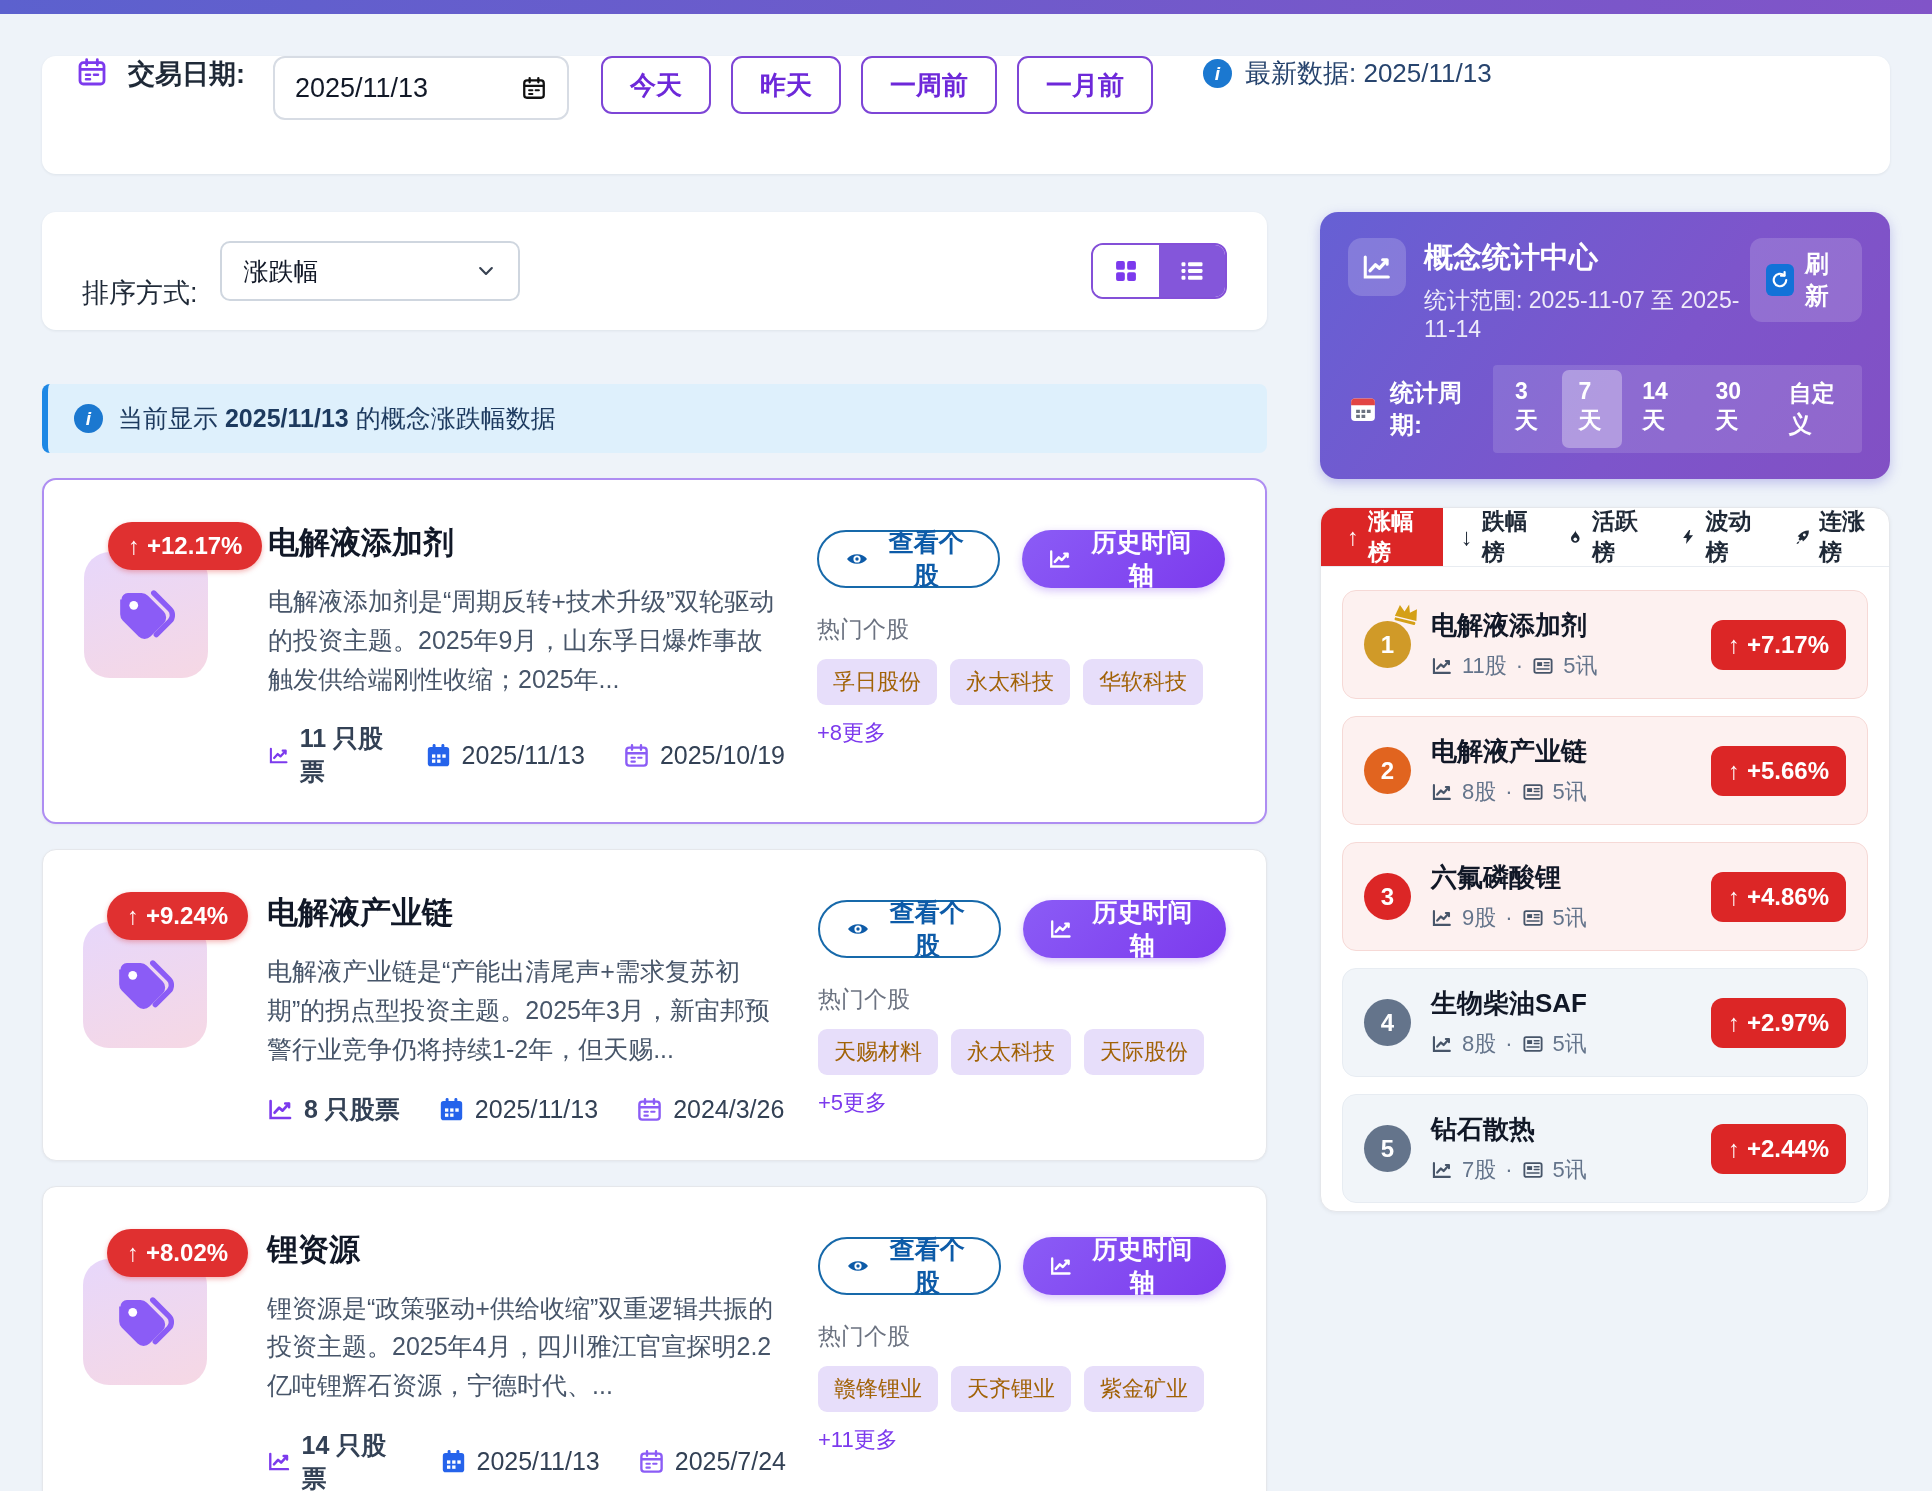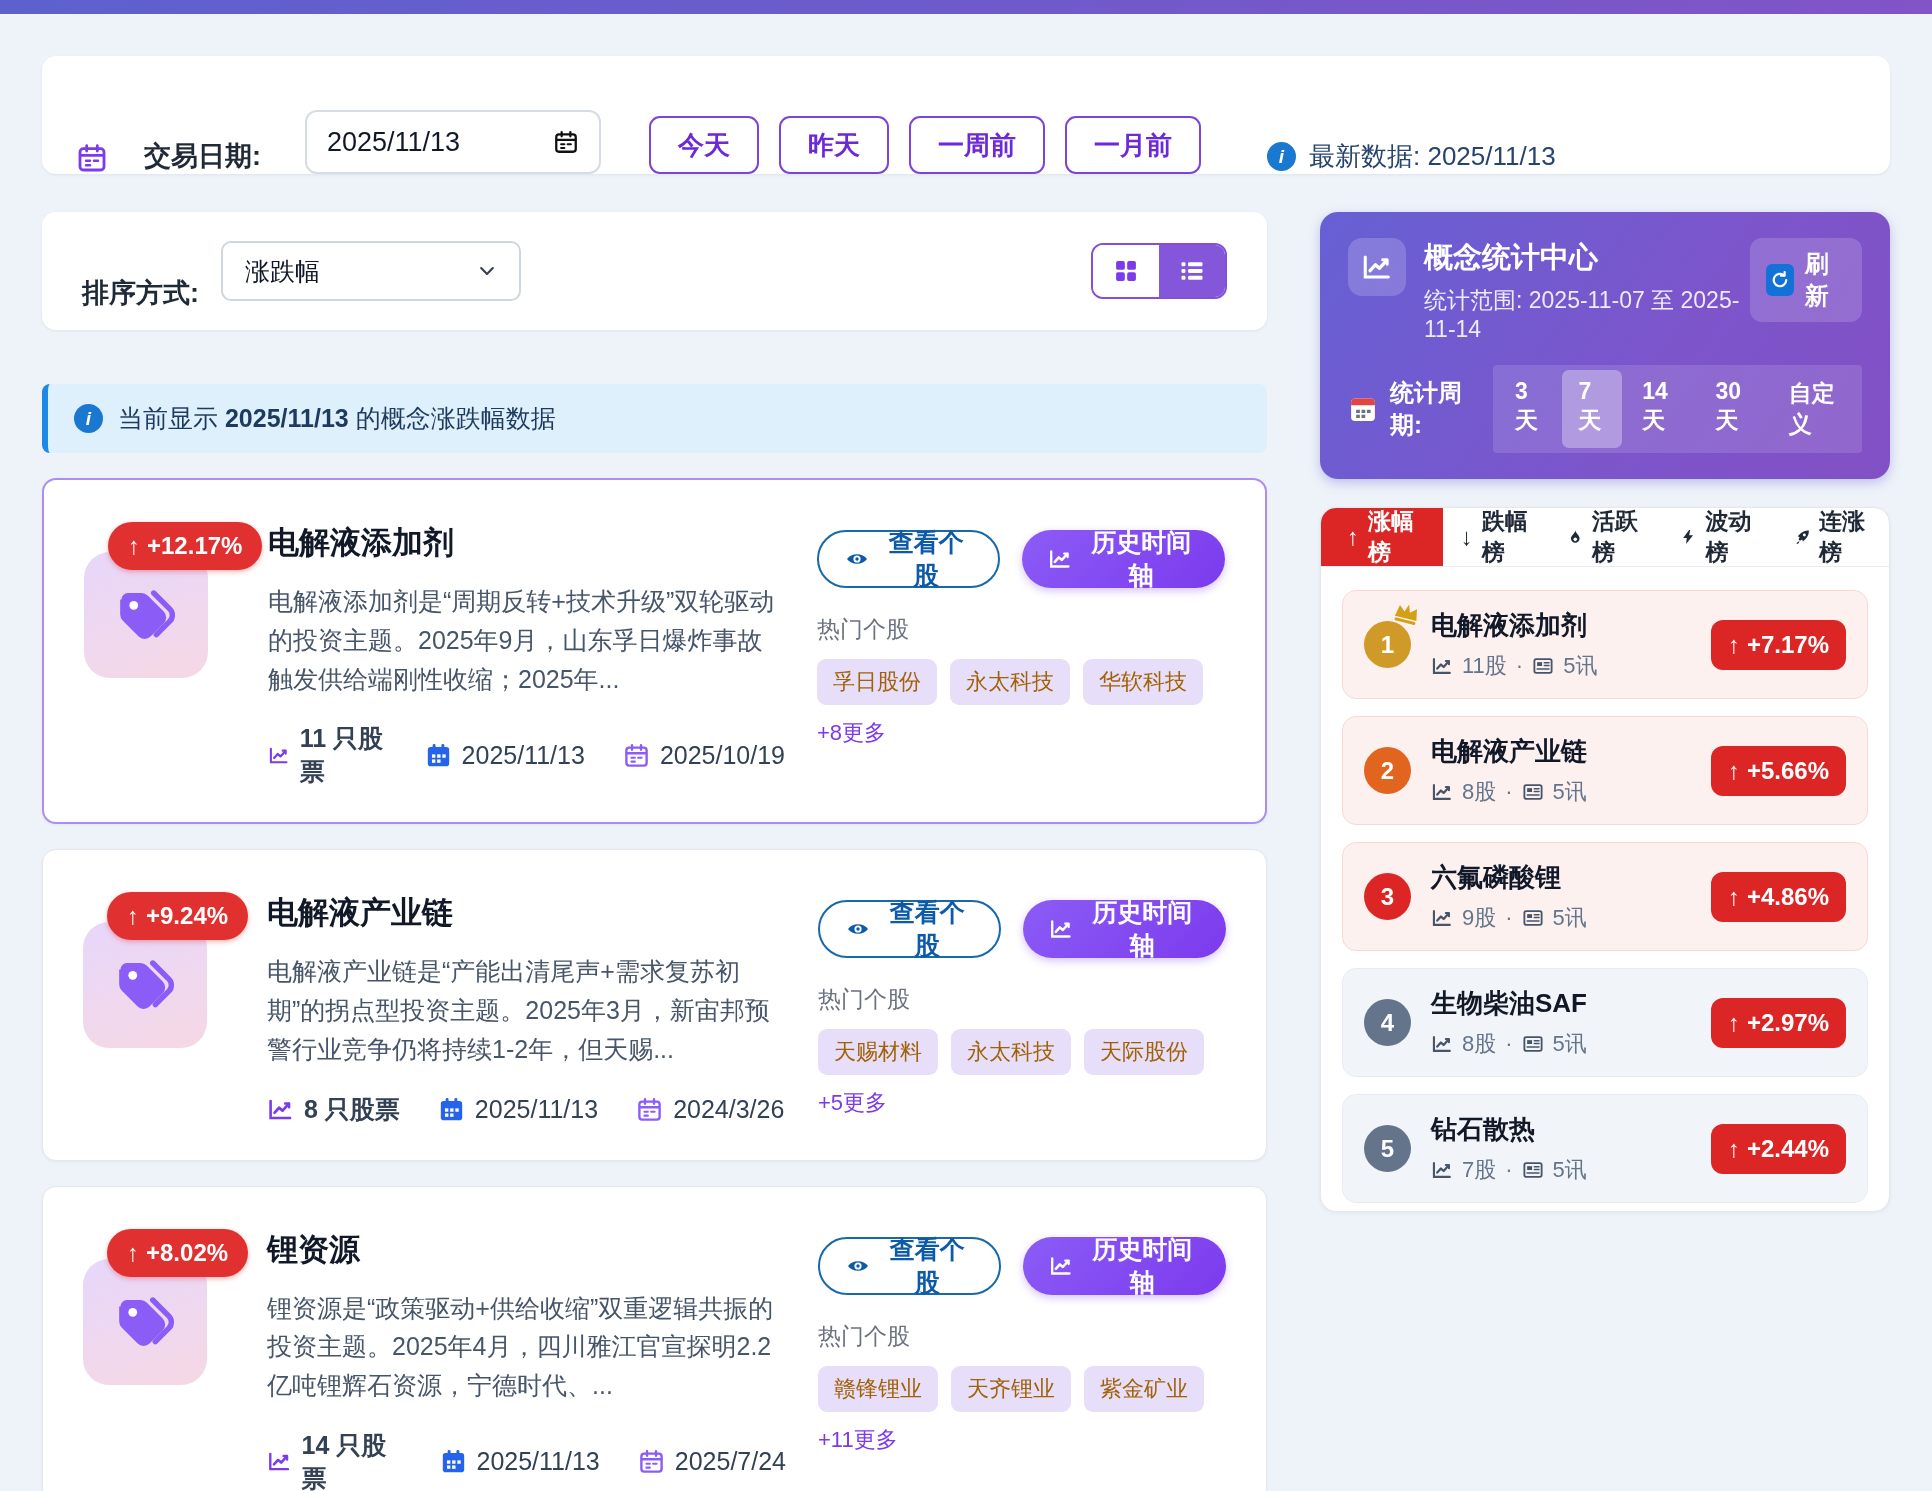--- a/index.html
+++ b/index.html
@@ -3,39 +3,39 @@
 <meta charset="utf-8">
 <style>
   * { margin:0; padding:0; box-sizing:border-box; }
   html,body { width:1932px; height:1491px; overflow:hidden; }
   body { background:#eef3f9; font-family:"Liberation Sans","DejaVu Sans",sans-serif; color:#1f2937; }
   .topbar { height:14px; background:linear-gradient(90deg,#5c61ce,#8154c8); }
   .page { padding:0 42px; }
   .card { background:#fff; border-radius:14px; box-shadow:0 1px 3px rgba(15,23,42,.07); }
 
   
-  .toolbar { margin-top:42px; height:118px; display:flex; align-items:flex-end; gap:36px; padding:0 34px; }
+  .toolbar { margin-top:42px; height:118px; display:flex; align-items:flex-start; gap:20px; padding:0 34px; }
   .tb-ic { width:32px; height:32px; color:#7c3aed; flex:none; }
   .tb-label { font-size:27px; font-weight:bold; color:#1f2937; }
   .date-box { width:296px; height:64px; border:2px solid #d7dce4; border-radius:12px; display:flex; align-items:center; justify-content:space-between; padding:0 20px; font-size:27px; color:#111827; background:#fff; margin-left:8px; }
   .date-box .ic { width:26px; height:26px; color:#111; }
   .qgroup { display:flex; gap:20px; margin-left:12px; }
   .qbtn { height:58px; padding:12px 27px; background:#fff; border:2px solid #7d45d6; border-radius:11px; color:#6d28d9; font-size:26px; font-weight:bold; display:flex; align-items:center; cursor:pointer; }
   .latest { display:flex; align-items:center; gap:13px; margin-left:30px; }
   .info-dot { width:29px; height:29px; border-radius:50%; background:#1b78d0; color:#fff; font-size:19px; font-weight:bold; display:flex; align-items:center; justify-content:center; font-style:italic; flex:none; }
   .latest-text { font-size:26px; color:#27446e; font-weight:500; }
 
   
   .columns { display:flex; gap:53px; margin-top:38px; align-items:flex-start; }
   .left-col { width:1225px; flex:none; }
   .right-col { width:570px; flex:none; }
 
   
   .sortbar { height:118px; display:flex; align-items:center; padding:0 40px; }
-  .sort-label { font-size:27px; font-weight:bold;margin-top:43px; }
+  .sort-label { font-size:27px; font-weight:normal;margin-top:43px; }
   .select { width:300px; height:60px; border:2px solid #cfd6df; border-radius:10px; display:flex; align-items:center; justify-content:space-between; padding:0 22px; font-size:25px; color:#111827; margin-left:22px; background:#fff; }
   .select .ic { width:20px; height:20px; color:#374151; }
   .viewtoggle { margin-left:auto; display:flex; border:2px solid #8450d8; border-radius:12px; overflow:hidden; }
   .vseg { width:66px; height:52px; display:flex; align-items:center; justify-content:center; cursor:pointer; }
   .vseg.grid { background:#fff; color:#7c3aed; }
   .vseg.list { background:#8456da; color:#fff; }
   .vseg .ic { width:28px; height:28px; }
 
   
   .banner { margin-top:54px; background:#def0fc; border-left:6px solid #1e88e5; border-radius:8px; padding:18px 26px; display:flex; align-items:center; gap:15px; }

